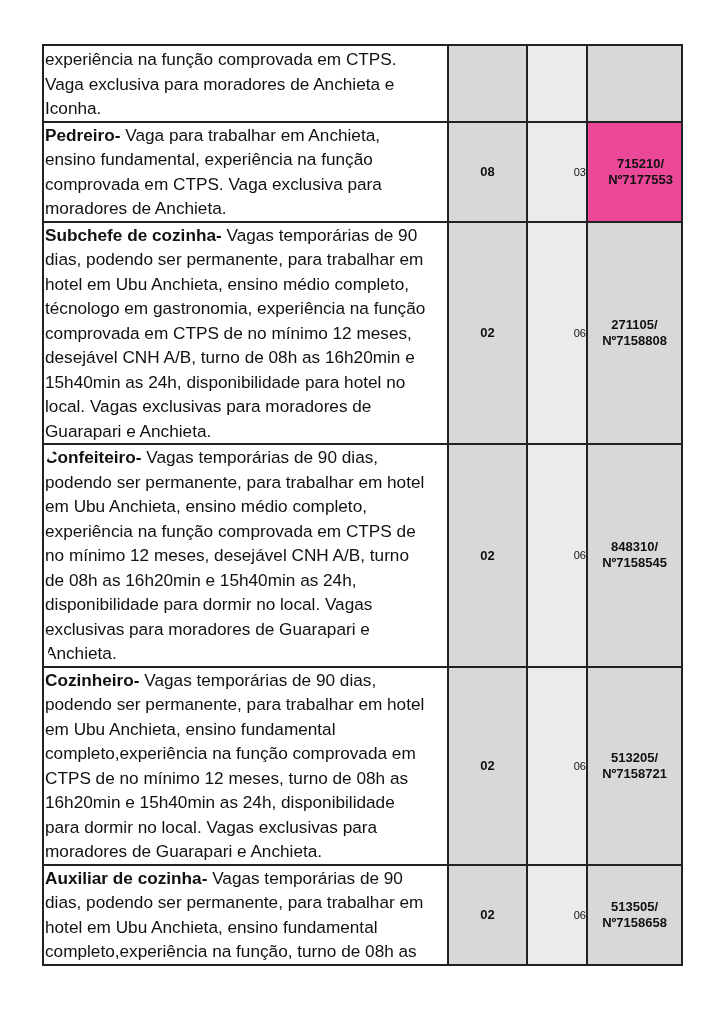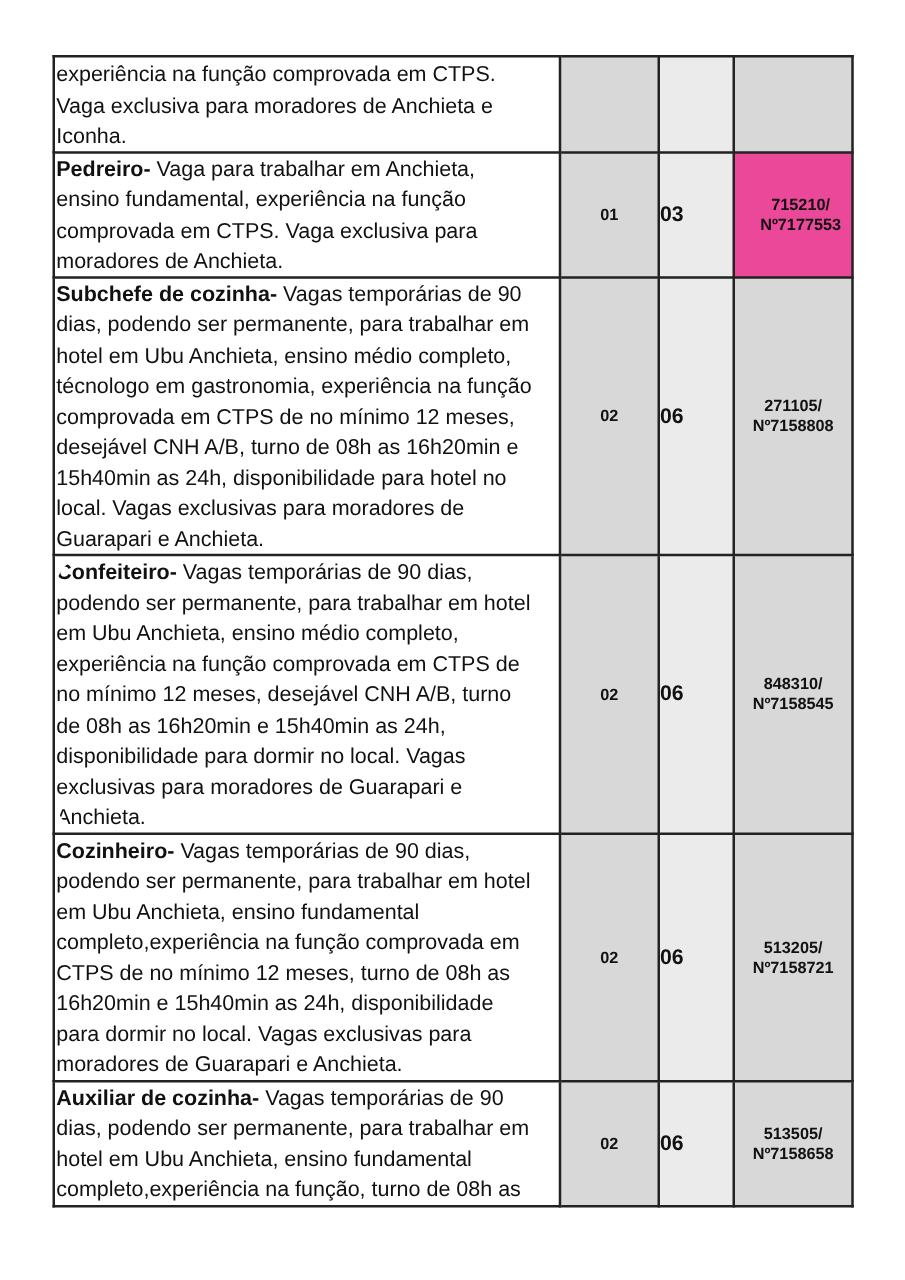--- a/index.html
+++ b/index.html
@@ -22,21 +22,21 @@
       font-size: 17.2px;
       line-height: 24.5px;
       padding: 0 0 0 1px !important;
       vertical-align: top !important;
       white-space: nowrap;
       overflow: hidden;
     }
     .desc .line { display: block; }
     .desc b { font-weight: bold; }
     .c-vagas { background: #d8d8d8; text-align: center; font-weight: bold; font-size: 13px; }
-    .c-pcd { background: #ebebeb; text-align: left; font-weight: bold; font-size: 17px; }
+    .c-pcd { background: #ebebeb; text-align: right; font-weight: normal; font-size: 11px; }
     .c-code { background: #d8d8d8; text-align: center; font-weight: bold; font-size: 13px; line-height: 16px; }
     .r0 { height: 73px; }
     .r1 { height: 99px; }
     .r2 { height: 219px; padding-left: 30px; }
     .r3 { height: 219px; }
     .r4 { height: 197px; }
     .r5 { height: 96px; }
     .r0 .desc { padding-top: 1px !important; }
     .r1 .desc, .r2 .desc, .r3 .desc, .r4 .desc, .r5 .desc { padding-top: 0 !important; }
   </style>
@@ -65,21 +65,21 @@
       </td>
     </tr>
 
     <tr class="r1">
       <td class="desc" style="border-color: rgb(34, 34, 34);">
         <span class="line"><b>Pedreiro-</b><span style="white-space: pre;"> Vaga para trabalhar em Anchieta,</span></span>
         <span class="line">ensino fundamental, experiência na função</span>
         <span class="line">comprovada em CTPS. Vaga exclusiva para</span>
         <span class="line">moradores de Anchieta.</span>
       </td>
-      <td class="c-vagas" style="background: rgb(216, 216, 216); border-color: rgb(34, 34, 34);">01</td>
+      <td class="c-vagas" style="background: rgb(216, 216, 216); border-color: rgb(34, 34, 34);">08</td>
       <td class="c-pcd" style="background: rgb(235, 235, 235); border-color: rgb(34, 34, 34);">03</td>
       <td class="c-code" style="background: #ec4899; border-color: rgb(34, 34, 34); padding-left: 12px;">
         <div>715210/</div>
         <div>Nº7177553</div>
       </td>
     </tr>
 
     <tr class="r2">
       <td class="desc" style="border-color: rgb(34, 34, 34);">
         <span class="line"><b>Subchefe de cozinha-</b><span style="white-space: pre;"> Vagas temporárias de 90</span></span>

